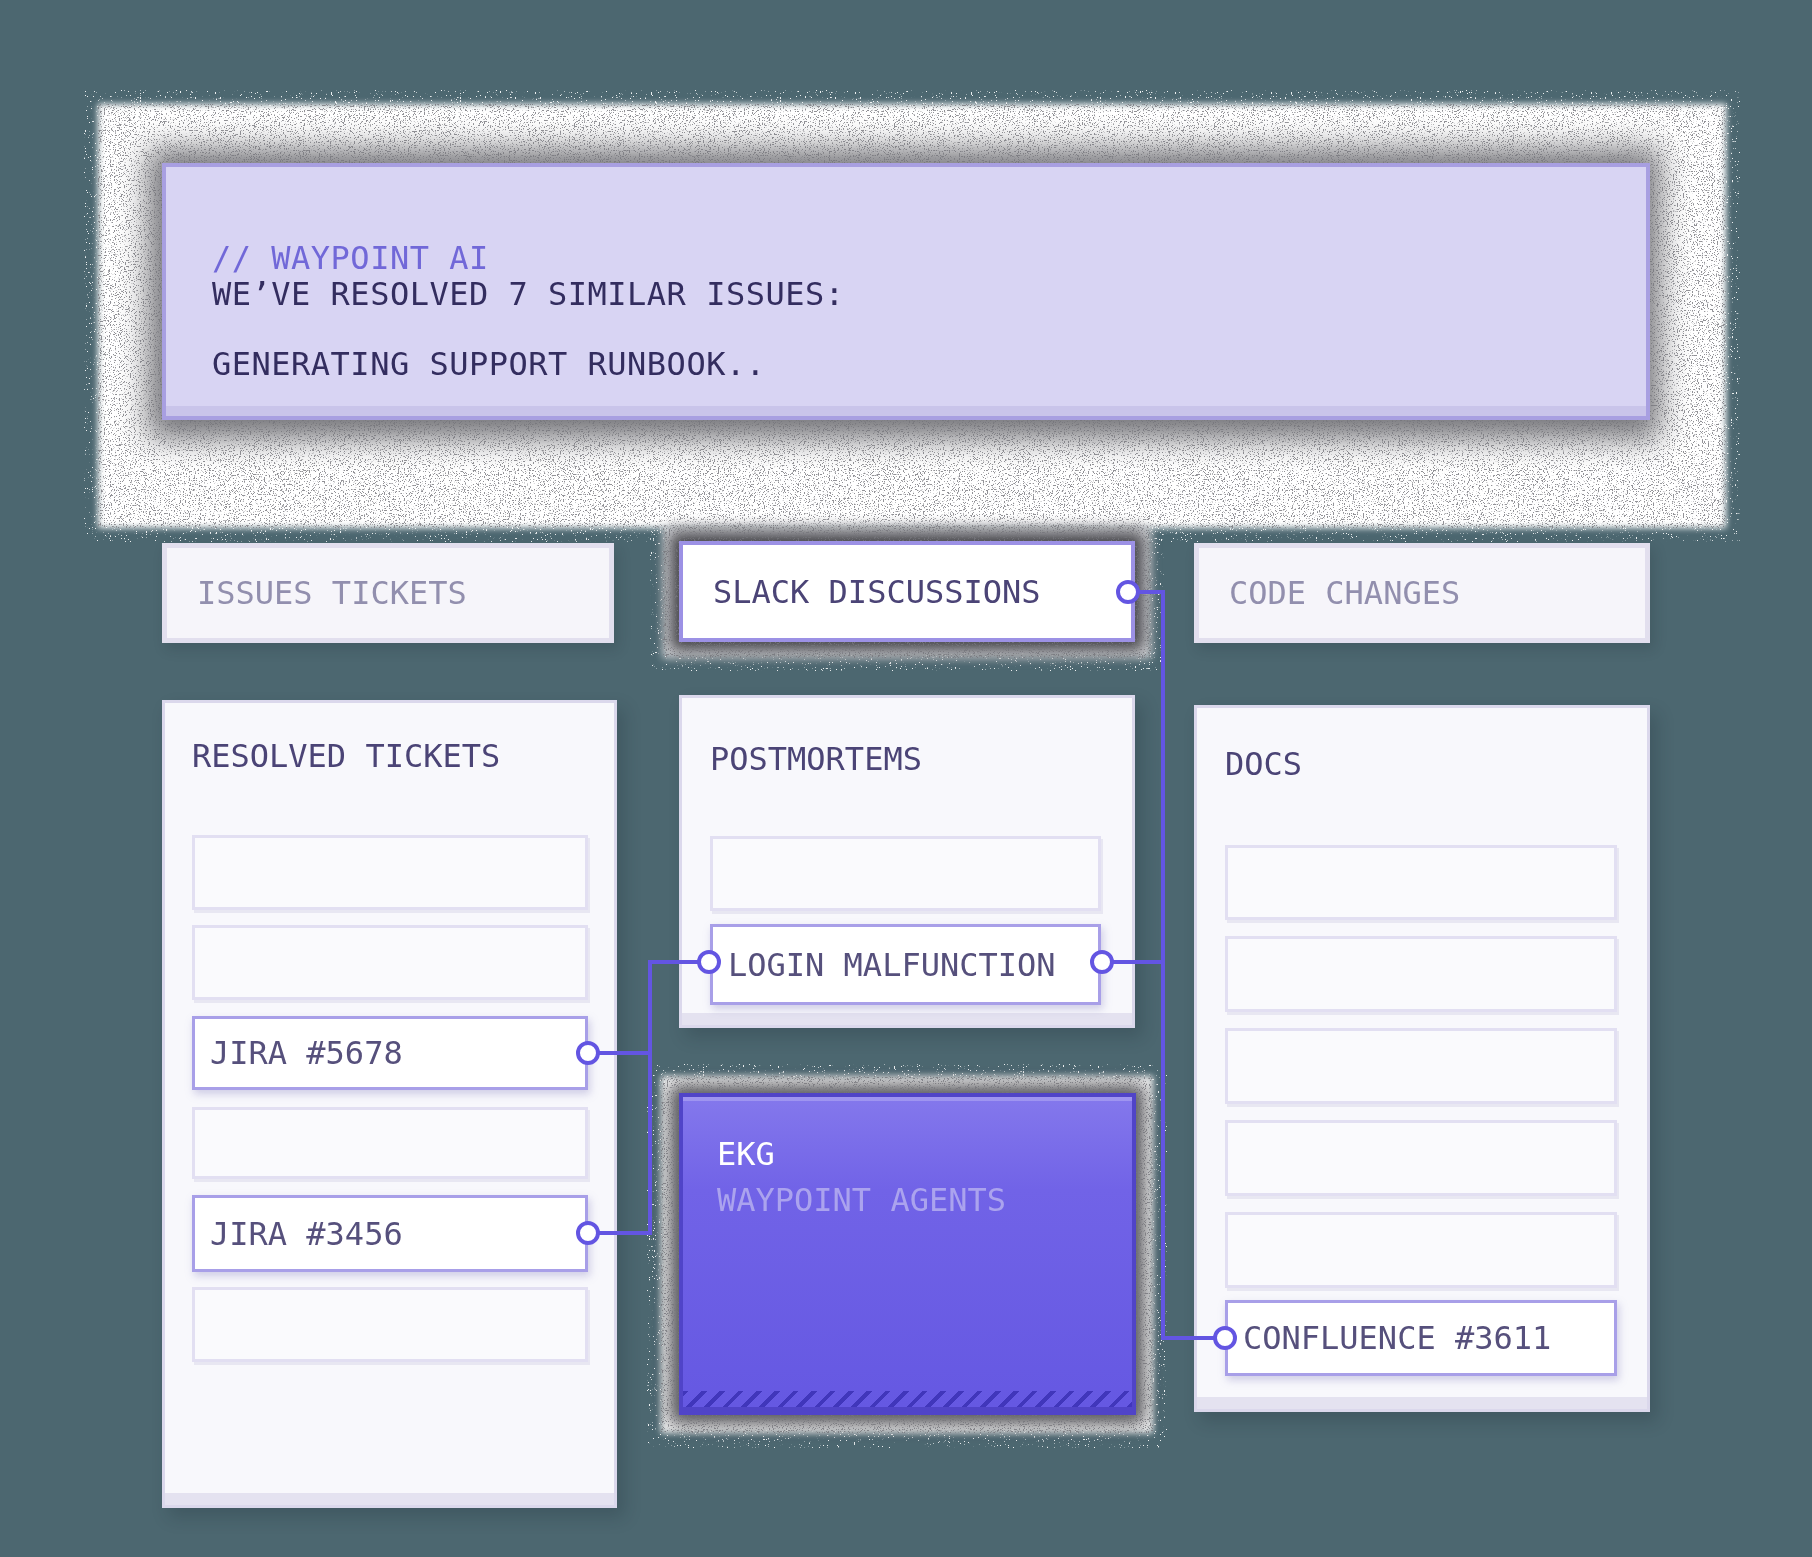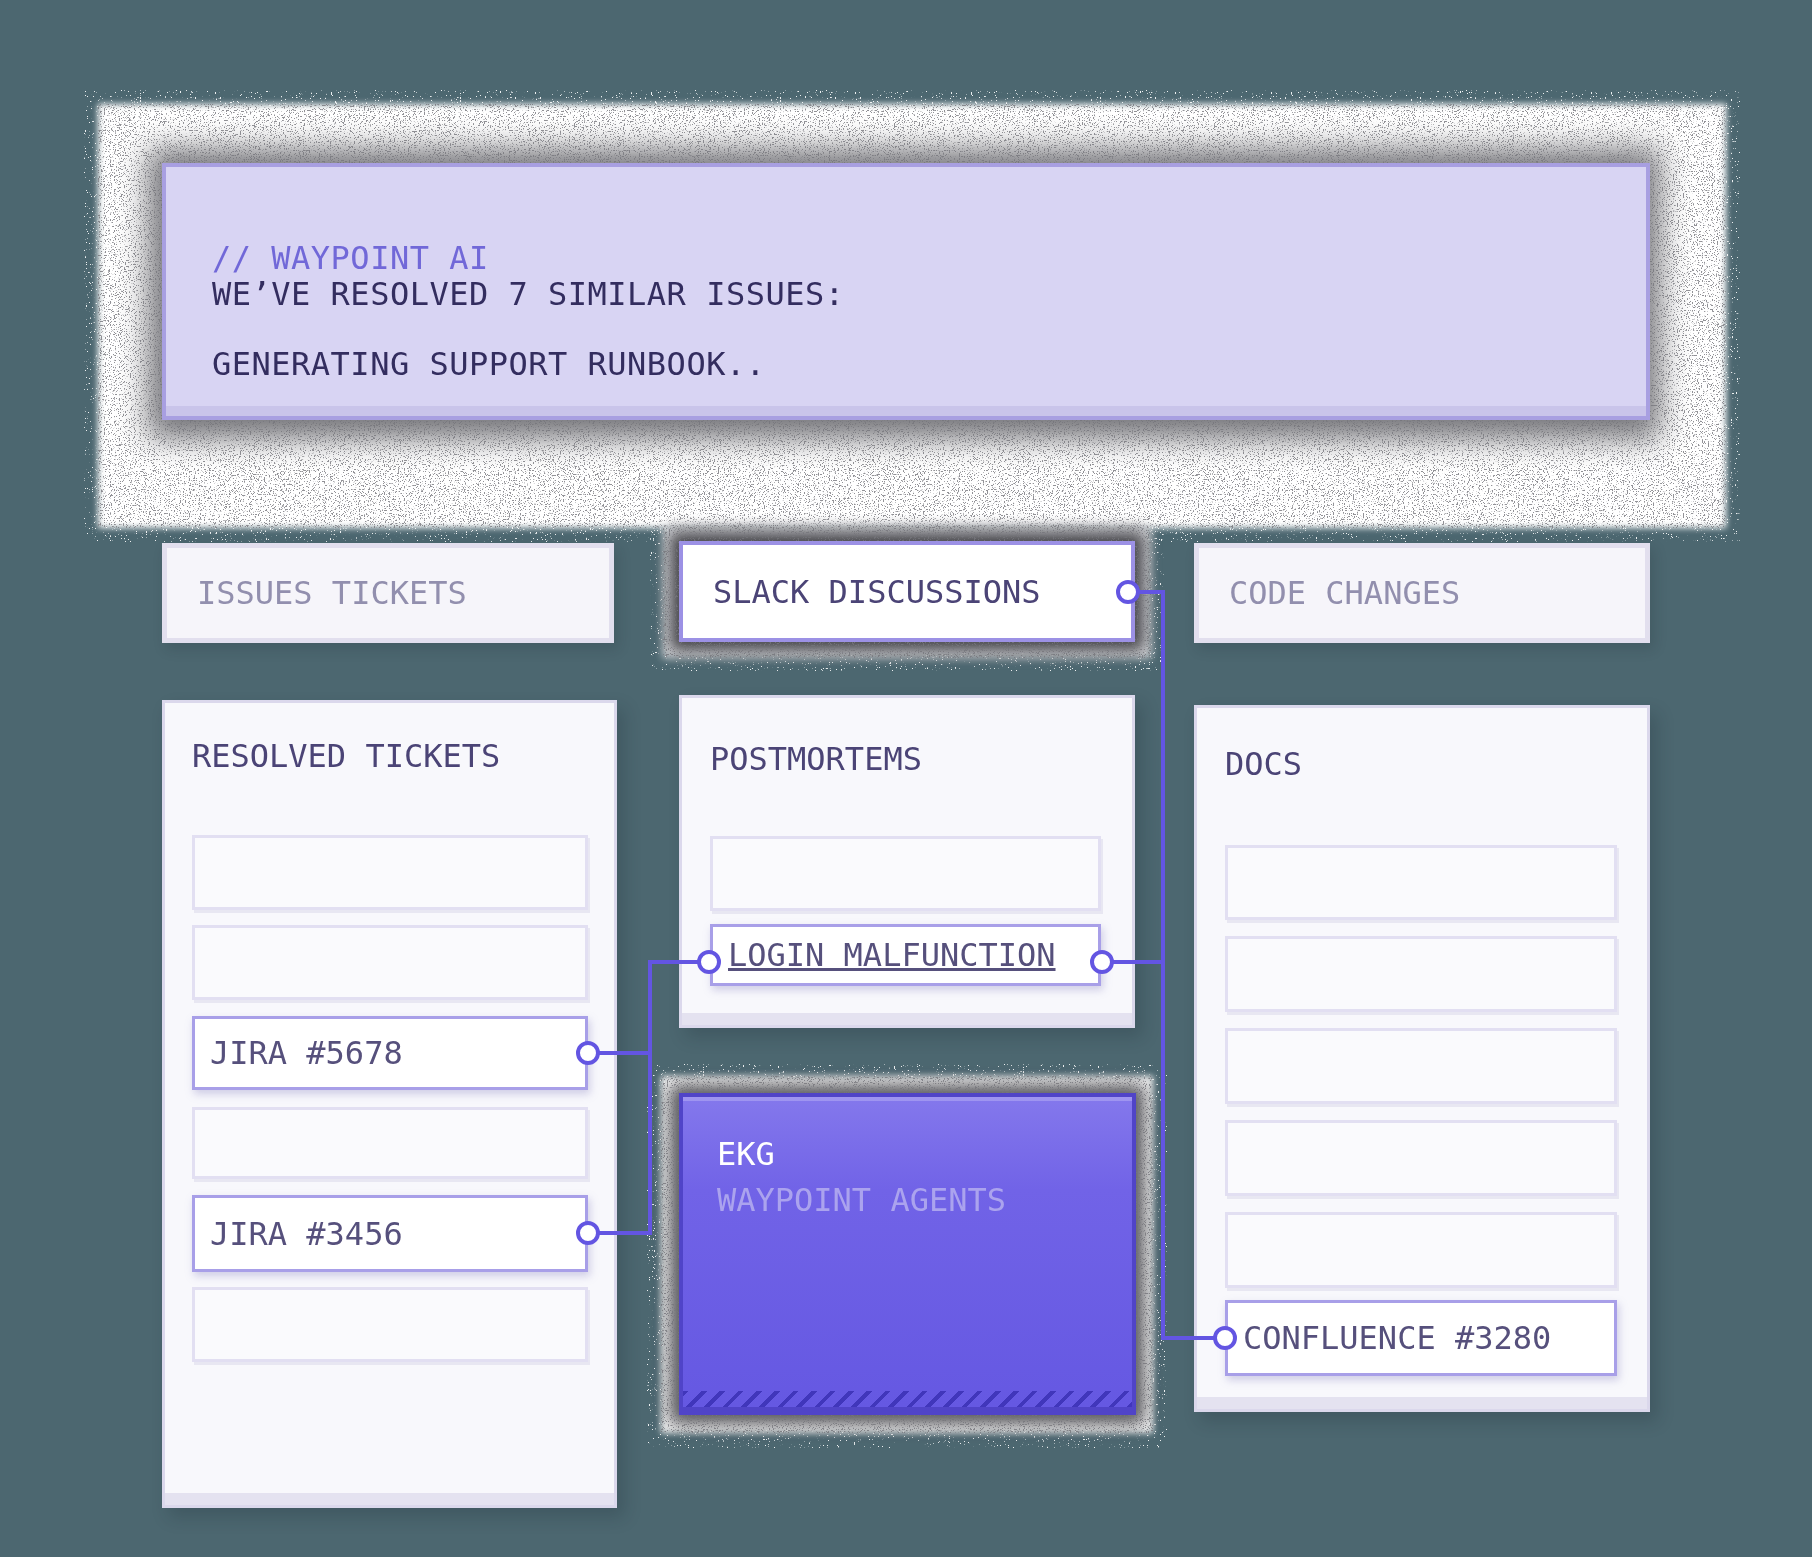--- a/index.html
+++ b/index.html
@@ -240,34 +240,34 @@
     <div class="slot" style="left:27px; top:404px; width:396px; height:72px;"></div>
     <div class="node" style="left:27px; top:492px; width:396px; height:77px;">
       <span>JIRA #3456</span>
     </div>
     <div class="slot" style="left:27px; top:584px; width:396px; height:75px;"></div>
   </div>
 
   <div class="panel" id="panel-postmortems">
     <div class="panel-title" style="left:28px; top:42px;">POSTMORTEMS</div>
     <div class="slot" style="left:28px; top:138px; width:391px; height:75px;"></div>
-    <div class="node" style="left:28px; top:226px; width:391px; height:62px;text-decoration:underline;">
+    <div class="node" style="left:28px; top:226px; width:391px; height:81px;">
       <span>LOGIN MALFUNCTION</span>
     </div>
   </div>
 
   <div class="panel" id="panel-docs">
     <div class="panel-title" style="left:28px; top:37px;">DOCS</div>
     <div class="slot" style="left:28px; top:137px; width:392px; height:75px;"></div>
     <div class="slot" style="left:28px; top:228px; width:392px; height:76px;"></div>
     <div class="slot" style="left:28px; top:320px; width:392px; height:76px;"></div>
     <div class="slot" style="left:28px; top:412px; width:392px; height:76px;"></div>
     <div class="slot" style="left:28px; top:504px; width:392px; height:76px;"></div>
     <div class="node" style="left:28px; top:592px; width:392px; height:76px;">
-      <span>CONFLUENCE #3280</span>
+      <span>CONFLUENCE #3611</span>
     </div>
   </div>
 
   <div class="abs" style="left:647px; top:1064px; width:520px; height:384px;">
     <svg class="dust-svg">
         <rect width="100%" height="100%" filter="url(#grainWhite)"></rect>
       </svg>
   </div>
   <div class="halo" style="left:661px; top:1076px; width:492px; height:357px;">
     <div class="halo-white"></div>

